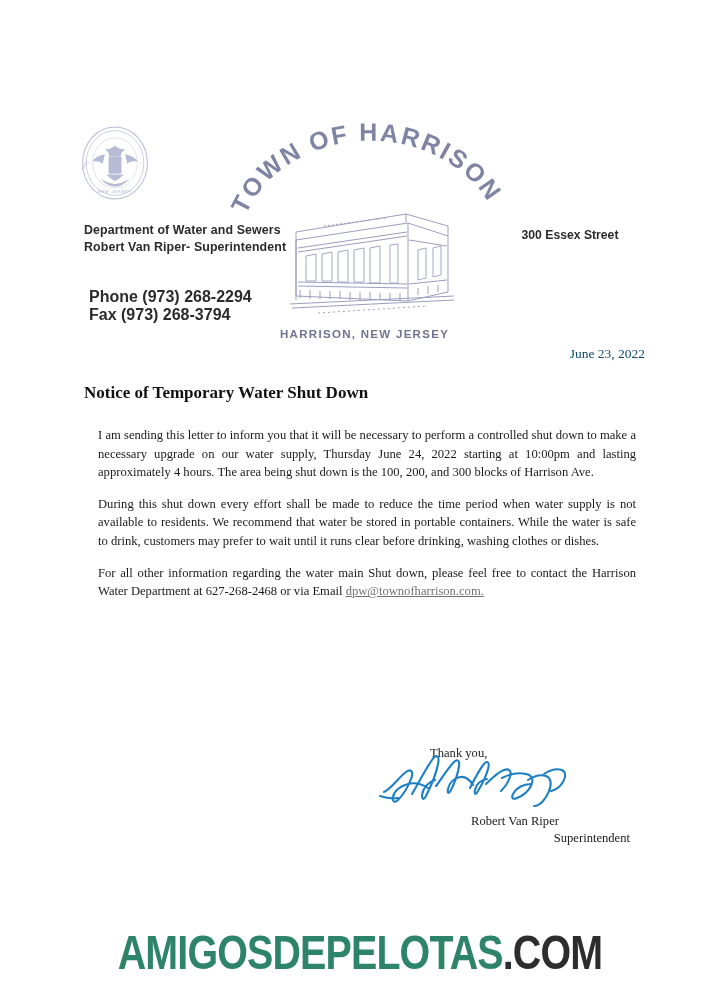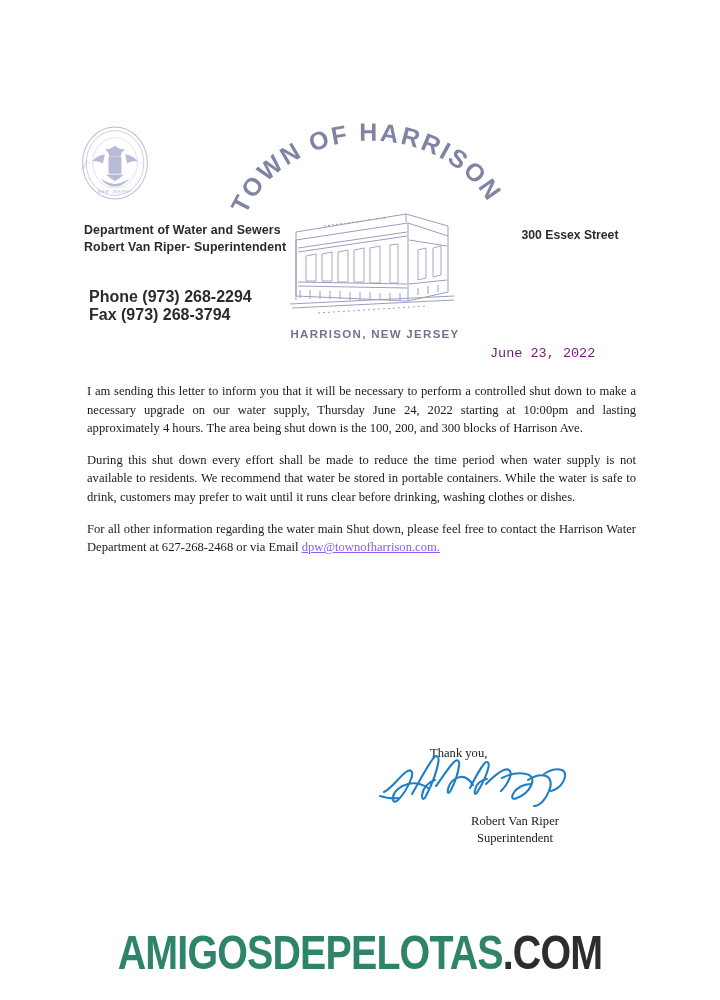--- a/index.html
+++ b/index.html
@@ -63,21 +63,20 @@
     width: 190px;
     height: 130px;
     opacity: 0.8;
   }
 
   .building-caption {
     position: absolute;
     left: 280px;
     top: 328px;
     width: 190px;
-    text-align: center;
     font-family: "Liberation Sans", sans-serif;
     font-size: 11.5px;
     font-weight: bold;
     letter-spacing: 1.3px;
     color: #6f7391;
   }
 
   .dept-block {
     position: absolute;
     left: 84px;
@@ -113,23 +112,24 @@
     font-size: 12.2px;
     line-height: 18px;
     color: #2b2b2b;
   }
 
   .letter-date {
     position: absolute;
     left: 490px;
     top: 346px;
     width: 155px;
-    font-family: Liberation Mono, monospace;
+    text-align: right;
+    font-family: Liberation Serif, serif;
     font-size: 13.5px;
-    color: #701a75;
+    color: #0c4a6e;
   }
 
   
   .letter-body {
     position: absolute;
     left: 84px;
     top: 382px;
     width: 552px;
   }
 
@@ -144,28 +144,28 @@
   .salutation {
     font-size: 12.6px;
     line-height: 18px;
     margin: 0 0 22px 0;
     color: #1a1a1a;
   }
 
   .para {
     font-size: 12.6px;
     line-height: 18.6px;
-    margin: 0 0 13px 3px;
+    margin: 0 0 13px 14px;
     text-align: justify;
     color: #1a1a1a;
   }
   .para.tight { margin-bottom: 2px; }
 
   .email-link {
-    color: #8b5cf6;
+    color: #737373;
     text-decoration: underline;
   }
 
   
   .signature-block {
     position: absolute;
     left: 400px;
     top: 730px;
     width: 230px;
     text-align: center;
@@ -186,20 +186,21 @@
   .sig-name {
     margin-top: 52px;
     font-size: 12.6px;
     line-height: 17px;
     color: #1a1a1a;
   }
   .sig-title {
     font-size: 12.6px;
     line-height: 17px;
     color: #1a1a1a;
+    text-align: right;
   }
 
   
   .watermark {
     position: absolute;
     left: 0;
     top: 925px;
     width: 720px;
     text-align: center;
     font-family: "Liberation Sans", sans-serif;
@@ -304,20 +305,21 @@
     </div>
 
     <div class="address-block">
       <div>300 Essex Street</div>
     </div>
 
     <div class="letter-date">June 23, 2022</div>
   </div>
 
   <div class="letter-body">
+    <h1 class="letter-title">Notice of Temporary Water Shut Down</h1>
     <p class="para">I am sending this letter to inform you that it will be necessary to perform a controlled shut down to make a necessary upgrade on our water supply, Thursday June 24, 2022 starting at 10:00pm and lasting approximately 4 hours. The area being shut down is the 100, 200, and 300 blocks of Harrison Ave.</p>
     <p class="para">During this shut down every effort shall be made to reduce the time period when water supply is not available to residents. We recommend that water be stored in portable containers. While the water is safe to drink, customers may prefer to wait until it runs clear before drinking, washing clothes or dishes.</p>
     <p class="para tight"><span>For all other information regarding the water main Shut down, please feel free to contact the Harrison Water Department at 627-268-2468 or via Email </span><a class="email-link" href="#">dpw@townofharrison.com.</a></p>
   </div>
 
   <div class="signature-block">
     <div class="thank-you">Thank you,</div>
 
     <svg class="sig-svg" viewBox="0 0 210 62">
       <g fill="none" stroke="#1f7fc4" stroke-width="2.1" stroke-linecap="round" stroke-linejoin="round">

